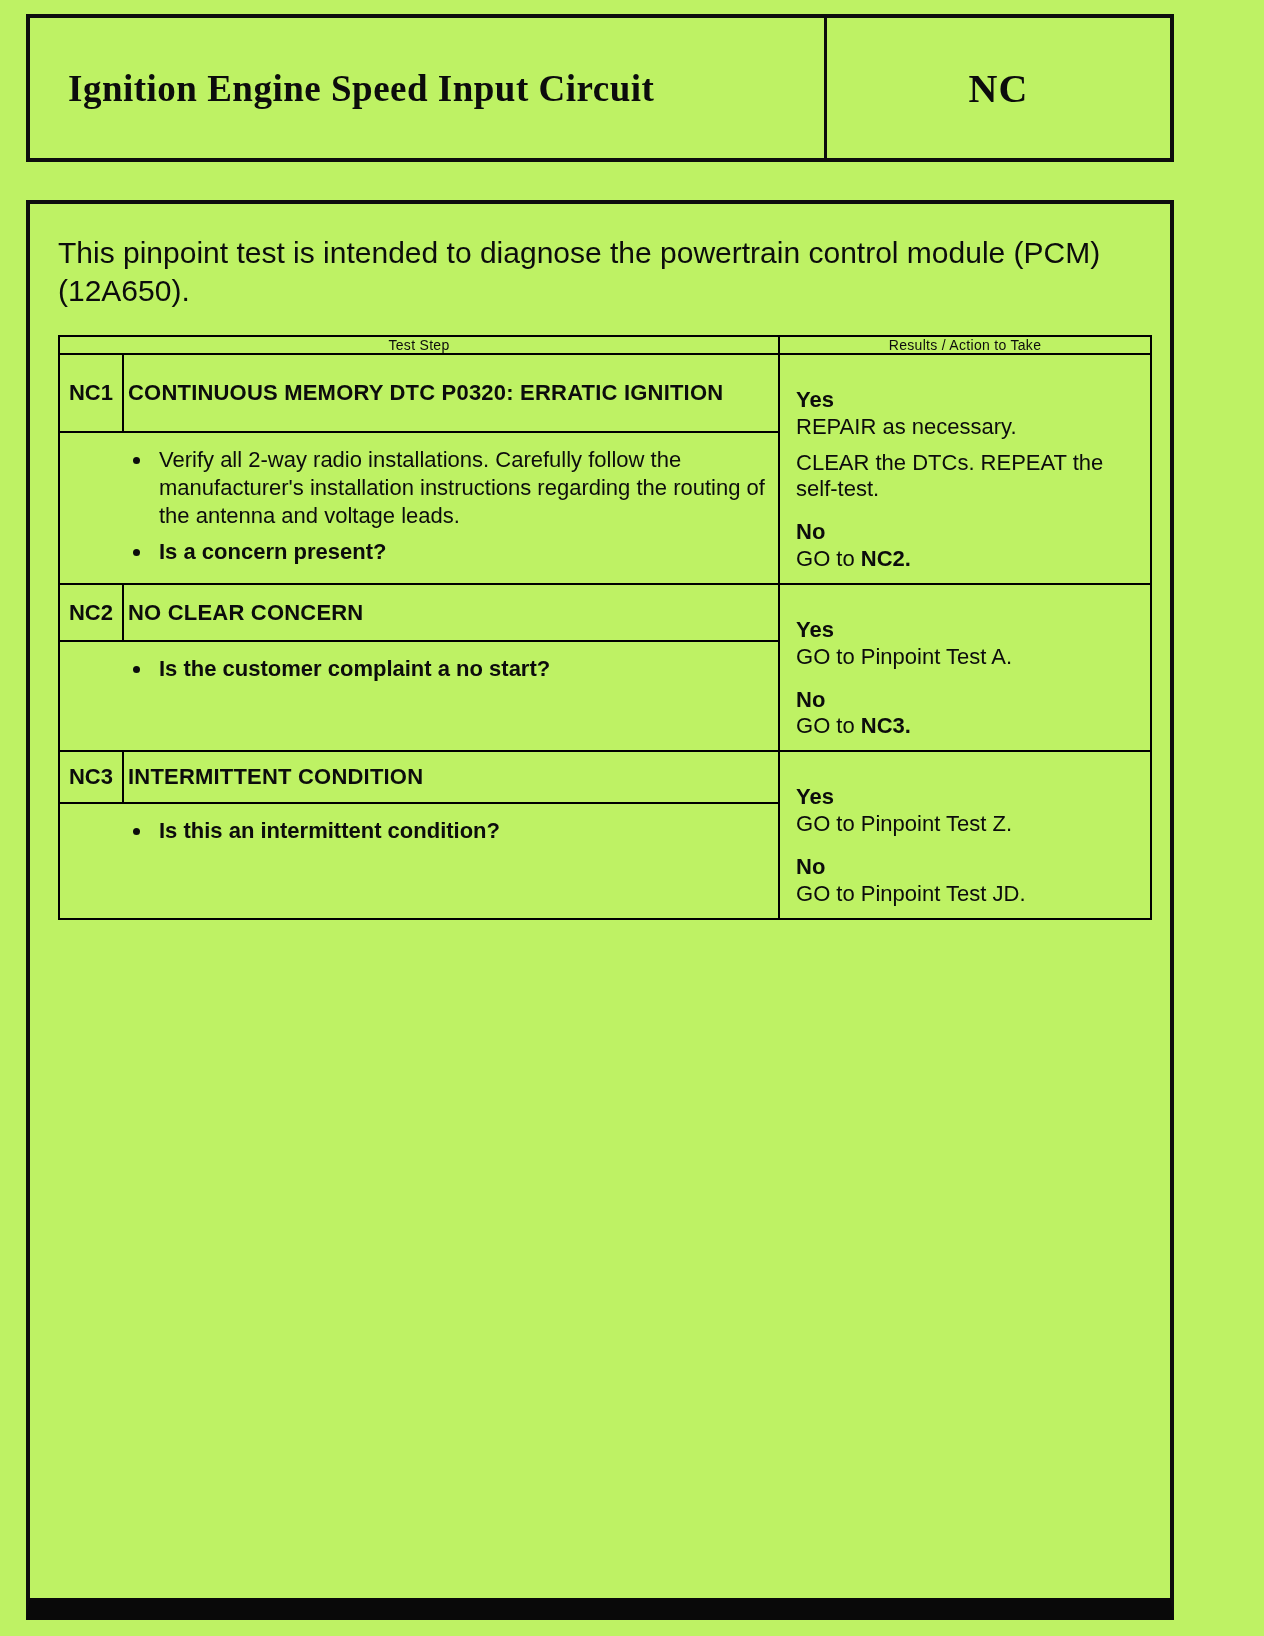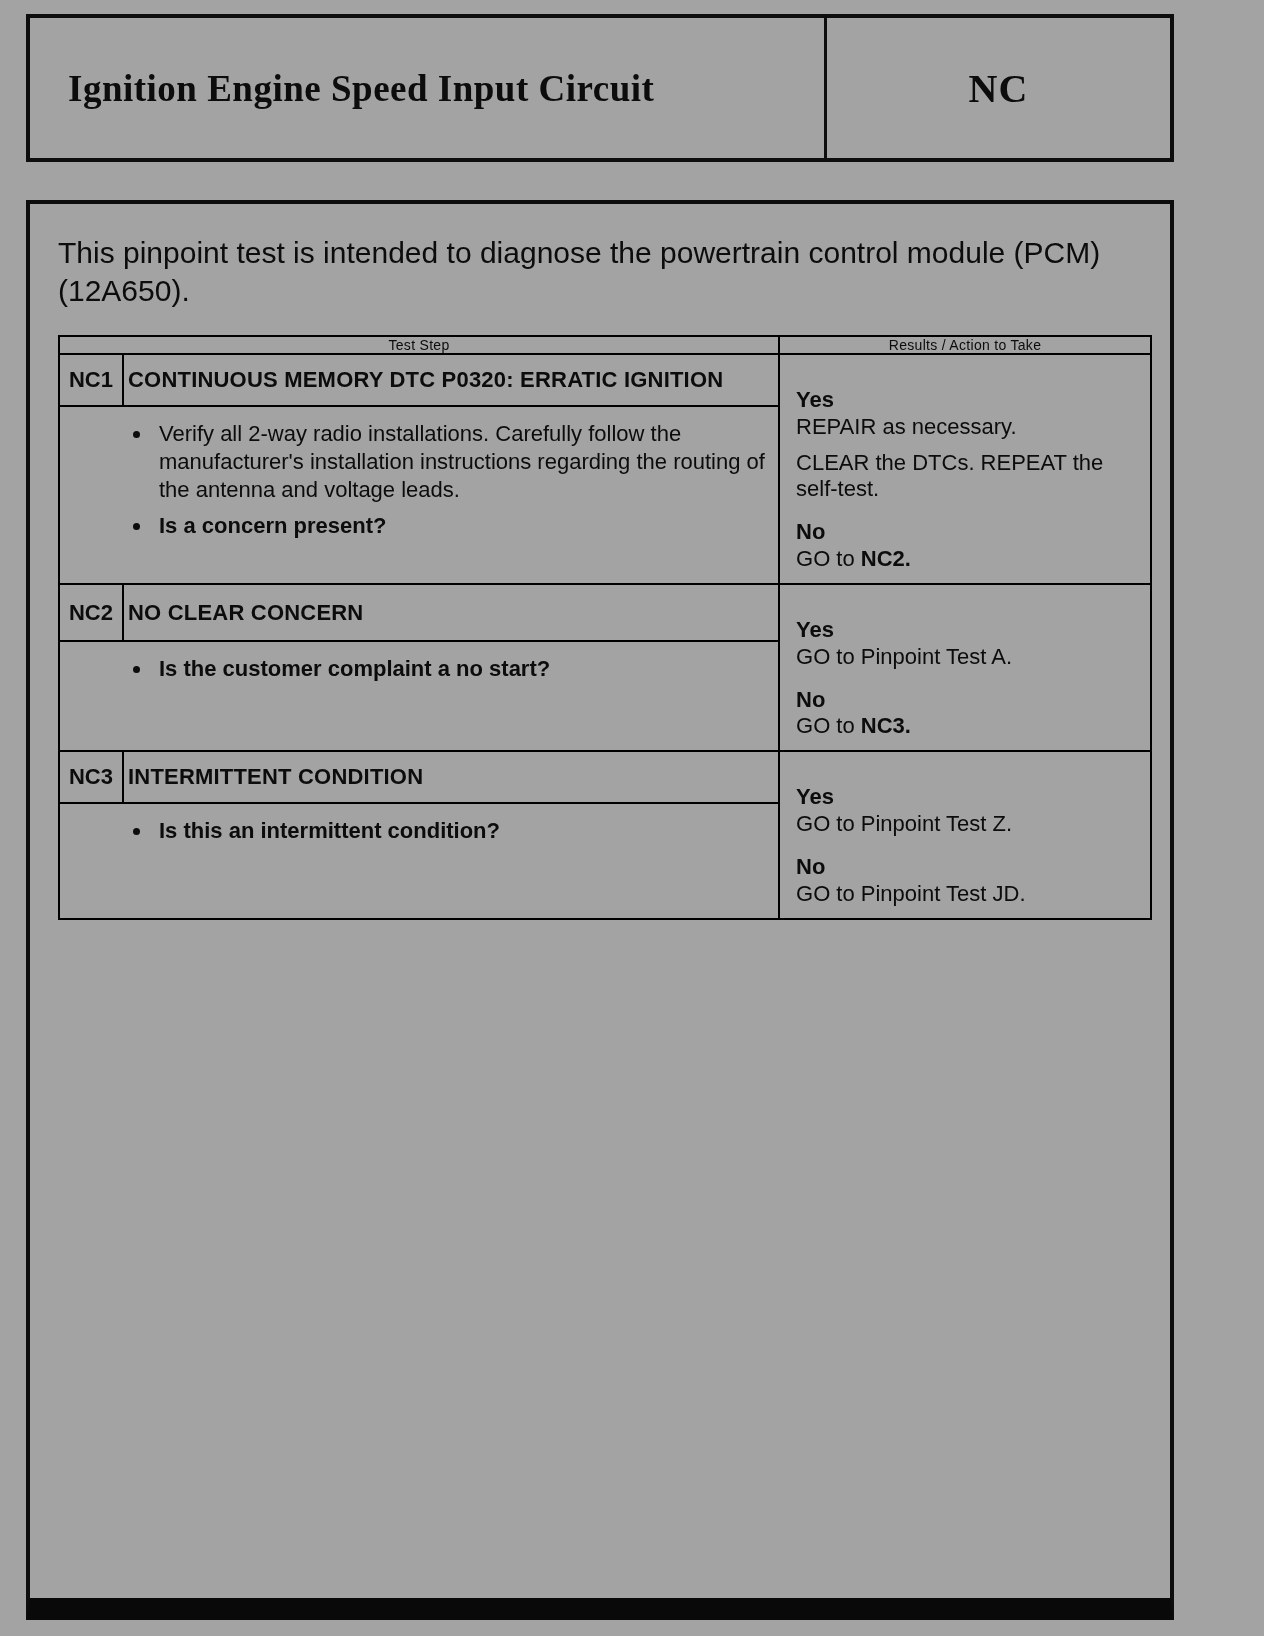--- a/index.html
+++ b/index.html
@@ -1,20 +1,20 @@
 <!DOCTYPE html>
 <html><head>
 <meta charset="utf-8">
 <style>
   html, body { margin:0; padding:0; background:#d8d8d4; }
   .page {
     position:relative;
     width:1264px; height:1636px;
     margin:0 auto;
-    background:#a3a3a3;
+    background:#bef264;
     color:#0c0c0c;
     font-family:"Liberation Sans", sans-serif;
     overflow:hidden;
   }
 
   
   .header-box {
     position:absolute; left:26px; top:14px;
     width:1148px; height:148px;
     box-sizing:border-box;
@@ -96,21 +96,21 @@
     margin:12px 10px 0 0;
     padding-left:92px;
   }
   .step-body li {
     font-size:22px;
     line-height:1.28;
     padding-left:6px;
     margin-bottom:8px;
   }
   .step-body li.bold { font-weight:bold; }
-  .body-0 { height:178px; }
+  .body-0 { height:152px; }
   .body-1 { height:110px; }
   .body-2 { height:116px; }
 
   .results {
     vertical-align:top;
     padding:32px 14px 10px 16px;
     font-size:22px;
     line-height:1.22;
   }
   .res-block + .res-block { margin-top:16px; }

